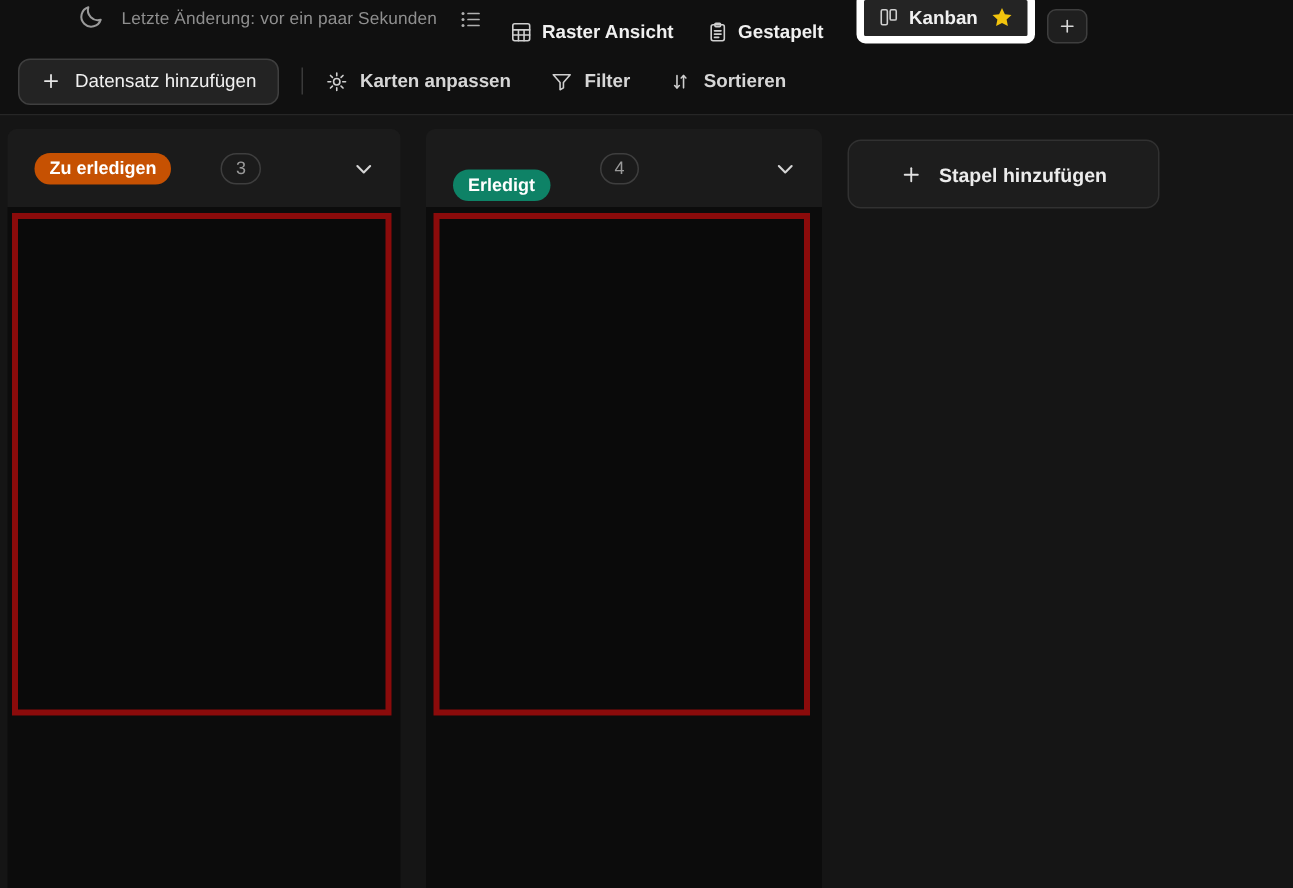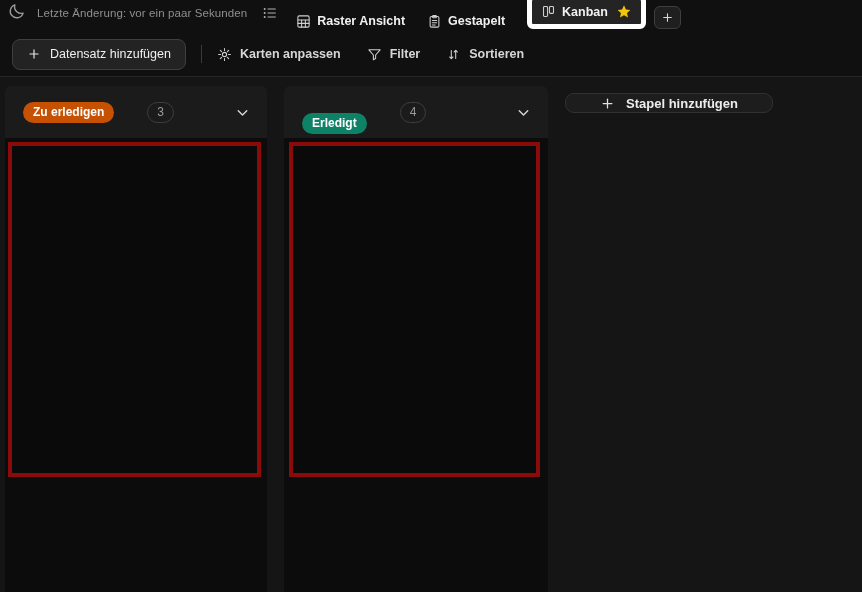--- a/index.html
+++ b/index.html
@@ -9,21 +9,21 @@
     background:#151515;
     color:#e8e8e8;
     -webkit-font-smoothing:antialiased;
   }
   svg { display:block; }
   .stroke-ic { stroke:#cfcfcf; fill:none; stroke-width:1.7; stroke-linecap:round; stroke-linejoin:round; }
 
   
   .header-region { height:77px; background:#101010; border-bottom:1px solid #262626; }
 
-  .topbar { height:26px; display:flex; align-items:center; padding-left:8px; }
+  .topbar { height:26px; display:flex; align-items:center; padding-left:8px;margin-left:44px; }
   .moon-wrap { width:18px; height:18px; color:#9a9a9a; margin-top:-4px; }
   .last-change { margin-left:11px; font-size:11.5px; color:#8f8f8f; letter-spacing:.1px; }
   .list-ic { margin-left:15px; cursor:pointer; }
   .views { display:flex; align-items:flex-end; margin-left:18px; }
   .view-item { display:flex; align-items:center; gap:6px; margin-right:22px; cursor:pointer; }
   .view-item .label { font-size:12.5px; font-weight:700; color:#f0f0f0; white-space:nowrap; }
   .view-item.active {
     background:#242424; border:5px solid #ffffff; border-radius:6px;
     padding:4px 9px; margin-right:8px; margin-top:-3px;
   }
@@ -66,21 +66,21 @@
     font-size:12px; color:#9a9a9a;
   }
   .stack-chevron { margin-left:auto; cursor:pointer; color:#d5d5d5; }
 
   .stack-body { position:absolute; top:52px; bottom:0; left:0; right:0; background:#0c0c0c; }
   .highlight-rect { height:335px; border:4px solid #8b0b0b; background:#0a0a0a; }
   .stack-1 .highlight-rect { margin:4px 6px 0 3px; }
   .stack-2 .highlight-rect { margin:4px 8px 0 5px; }
 
   .add-stack-btn {
-    position:absolute; left:565px; top:16px; width:208px; height:20px;
+    position:absolute; left:565px; top:16px; width:208px; height:46px;
     background:#1d1d1d; border:1px solid #313131; border-radius:9px;
     display:flex; align-items:center; justify-content:center; gap:11px;
     font-size:13px; font-weight:700; color:#ececec; cursor:pointer;
   }
 </style>
 </head>
 <body>
 
 <div class="header-region">
 

